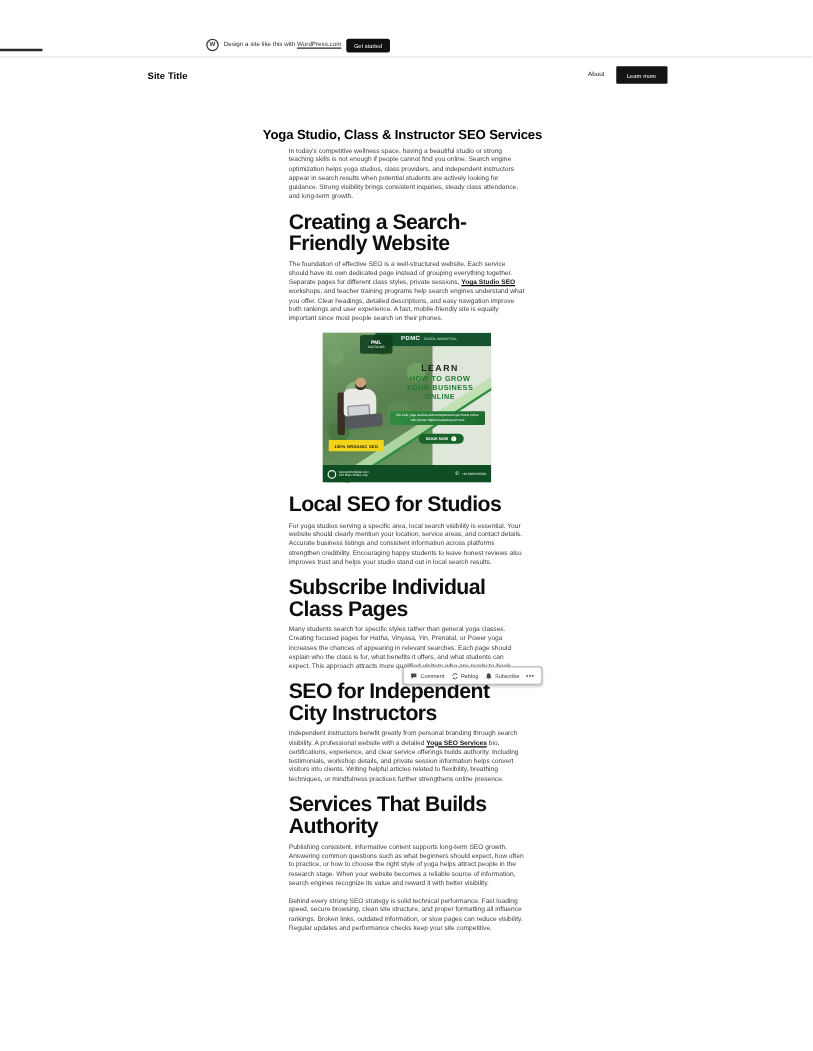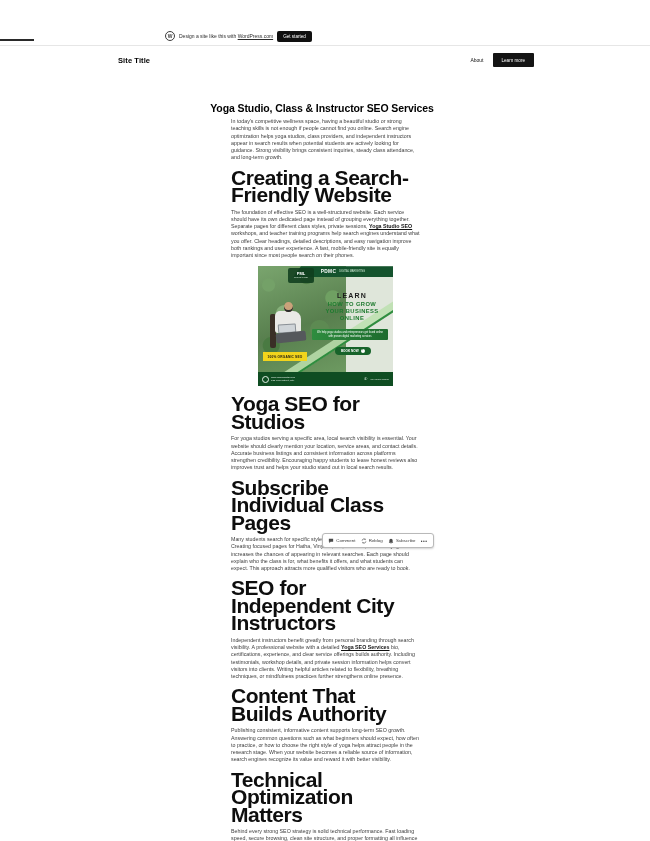--- a/index.html
+++ b/index.html
@@ -20,21 +20,21 @@
   .site-header{position:absolute;top:50px;left:118px;width:416px;height:20px;display:flex;align-items:center;justify-content:space-between;}
   .site-title{font-size:7.5px;font-weight:700;color:#000;letter-spacing:0.1px;}
   .header-right{display:flex;align-items:center;gap:9px;}
   .nav-about{font-size:5px;color:#111;cursor:pointer;}
   .learn-more-btn{background:#141414;color:#fff;font-size:4.6px;padding:4.5px 9px;border:none;border-radius:1px;cursor:pointer;white-space:nowrap;}
   
   .post-title{position:absolute;top:95px;left:0;width:644px;text-align:center;font-size:10.5px;font-weight:700;color:#000;letter-spacing:-0.1px;}
   .article{position:absolute;top:118px;left:231px;width:189px;}
   .body-p{font-size:5.3px;line-height:7.25px;color:#3d3d3d;margin:0 0 7px;text-align:left;}
   .inline-link{color:#101010;font-weight:700;text-decoration:underline;cursor:pointer;}
-  h2.sec-h{font-size:21px;line-height:17.5px;font-weight:700;color:#0e0e0e;letter-spacing:-0.45px;margin:1px 0 5px;}
+  h2.sec-h{font-size:17px;line-height:17.5px;font-weight:700;color:#0e0e0e;letter-spacing:-0.45px;margin:1px 0 5px;}
   
   .flyer-wrap{width:135px;height:120px;margin:7px auto 9px;position:relative;overflow:hidden;background:#dfe6da;}
   .flyer-photo{position:absolute;left:0;top:0;width:88px;height:106px;
     background:
       radial-gradient(circle at 12% 18%, #74a168 0 6px, transparent 7px),
       radial-gradient(circle at 55% 10%, #4e7d46 0 7px, transparent 8px),
       radial-gradient(circle at 30% 45%, #86b07a 0 8px, transparent 9px),
       radial-gradient(circle at 70% 60%, #5d8a52 0 9px, transparent 10px),
       radial-gradient(circle at 15% 75%, #4a7a42 0 8px, transparent 9px),
       radial-gradient(circle at 85% 30%, #6fa062 0 7px, transparent 8px),
@@ -137,33 +137,32 @@
           <span class="f-txt">123 Main Street, City</span>
         </span>
       </div>
       <div class="f-right">
         <span class="phone-glyph">✆</span>
         <span class="f-txt">+91 90000 00000</span>
       </div>
     </div>
   </div>
 
-  <h2 class="sec-h">Yoga SEO for Studios</h2>
+  <h2 class="sec-h">Local SEO for Studios</h2>
   <p class="body-p">For yoga studios serving a specific area, local search visibility is essential. Your website should clearly mention your location, service areas, and contact details. Accurate business listings and consistent information across platforms strengthen credibility. Encouraging happy students to leave honest reviews also improves trust and helps your studio stand out in local search results.</p>
 
   <h2 class="sec-h">Subscribe Individual Class Pages</h2>
   <p class="body-p">Many students search for specific styles rather than general yoga classes. Creating focused pages for Hatha, Vinyasa, Yin, Prenatal, or Power yoga increases the chances of appearing in relevant searches. Each page should explain who the class is for, what benefits it offers, and what students can expect. This approach attracts more qualified visitors who are ready to book.</p>
 
   <h2 class="sec-h">SEO for Independent City Instructors</h2>
   <p class="body-p"><span>Independent instructors benefit greatly from personal branding through search visibility. A professional website with a detailed </span><a class="inline-link">Yoga SEO Services</a><span> bio, certifications, experience, and clear service offerings builds authority. Including testimonials, workshop details, and private session information helps convert visitors into clients. Writing helpful articles related to flexibility, breathing techniques, or mindfulness practices further strengthens online presence.</span></p>
 
-  <h2 class="sec-h">Content That Builds Authority</h2>
+  <h2 class="sec-h">Services That Builds Authority</h2>
   <p class="body-p">Publishing consistent, informative content supports long-term SEO growth. Answering common questions such as what beginners should expect, how often to practice, or how to choose the right style of yoga helps attract people in the research stage. When your website becomes a reliable source of information, search engines recognize its value and reward it with better visibility.</p>
 
-  <h2 class="sec-h">Technical Optimization Matters</h2>
   <p class="body-p">Behind every strong SEO strategy is solid technical performance. Fast loading speed, secure browsing, clean site structure, and proper formatting all influence rankings. Broken links, outdated information, or slow pages can reduce visibility. Regular updates and performance checks keep your site competitive.</p>
 </div>
 
 <div class="action-bar">
   <span class="ab-item">
     <svg width="6" height="6" viewBox="0 0 7 7">
         <path d="M1 1 h5 v3.4 h-3 L1.6 6 V4.4 H1 z" fill="#4a4a4a"></path>
       </svg>
     <span>Comment</span>
   </span>

